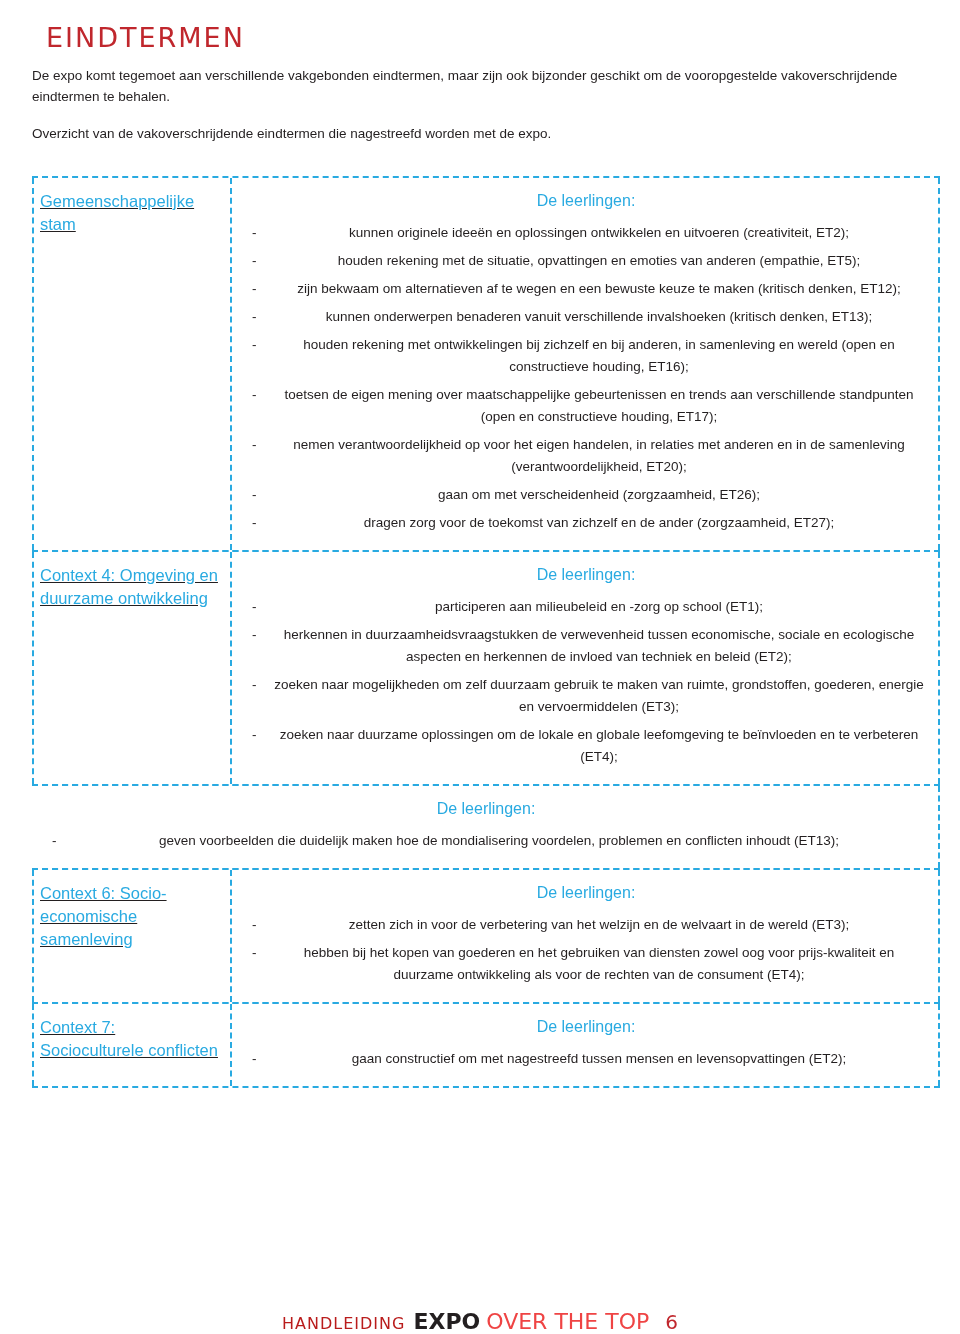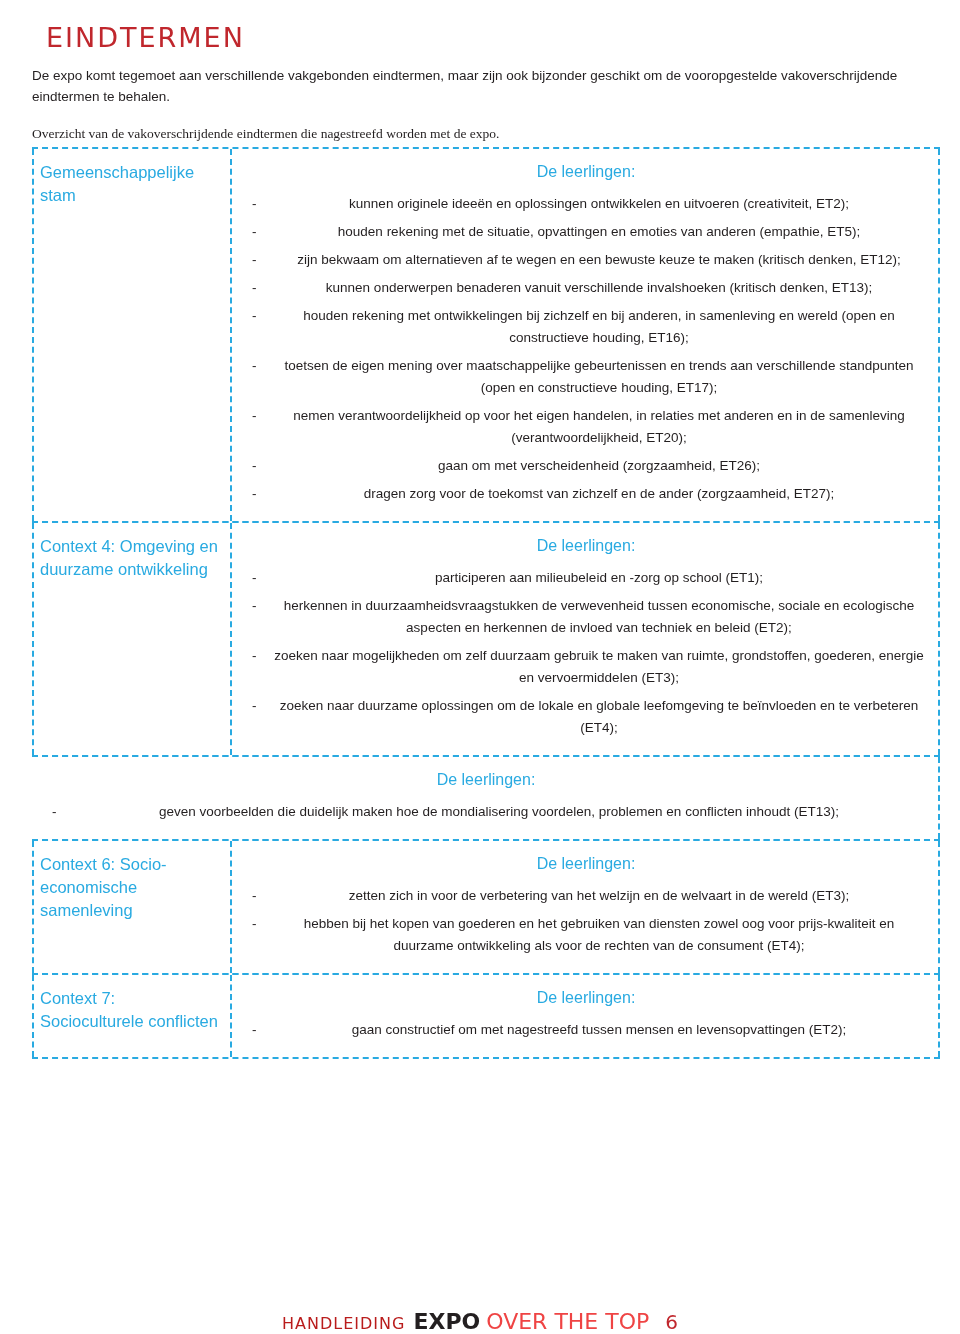--- a/index.html
+++ b/index.html
@@ -33,22 +33,21 @@
   }
   .intro {
     font-size: 13.5px;
     line-height: 21px;
     color: #231f20;
     margin: 0 0 14px 2px;
     max-width: 900px;
   }
   .intro.second {
     margin-top: 16px;
-    margin-bottom: 3px;
-    font-family: Liberation Serif, serif;
+    margin-bottom: 32px;
   }
   
   .matrix {
     position: relative;
     margin-left: 2px;
     width: 908px;
   }
   .row {
     display: flex;
     position: relative;
@@ -60,20 +59,21 @@
   .row:first-child {
     margin-top: 0;
   }
   .cell-left {
     width: 200px;
     flex: 0 0 200px;
     border-left: 2px dashed #29aae1;
     border-right: 2px dashed #29aae1;
     box-sizing: border-box;
     padding: 12px 10px 14px 6px;
+    text-decoration: underline;
   }
   .cell-right {
     flex: 1 1 auto;
     border-right: 2px dashed #29aae1;
     box-sizing: border-box;
     padding: 12px 12px 16px 14px;
     text-align: center;
   }
   .cat-label {
     color: #29aae1;

